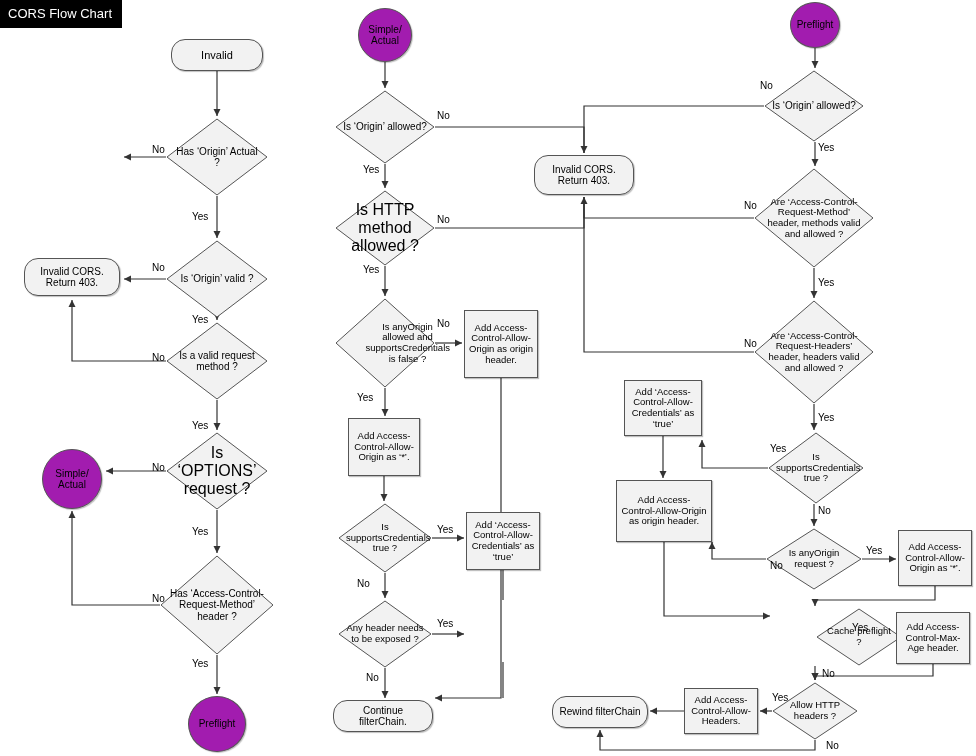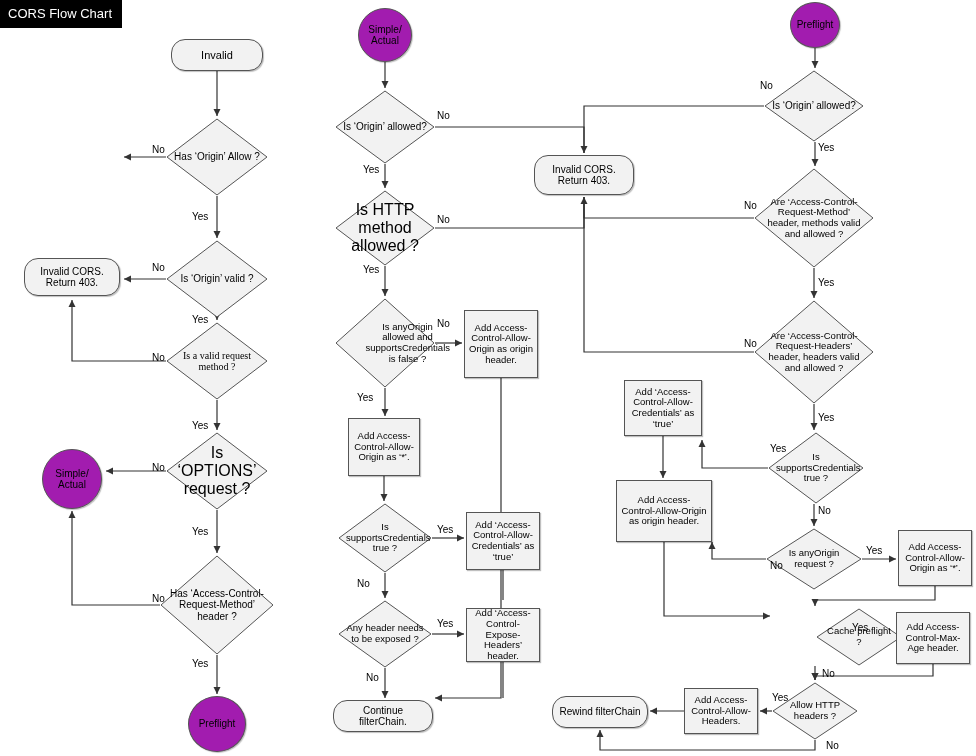--- a/index.html
+++ b/index.html
@@ -84,35 +84,35 @@
   <div class="title">CORS Flow Chart</div>
 
 <div class="node round" style="left: 171px; top: 39px; width: 92px; height: 32px; font-size: 11px; padding: 2px 4px;">
       <span>Invalid</span>
     </div>
     <div class="diamond-wrap" style="left: 166px; top: 118px; width: 102px; height: 78px;">
       <svg class="diamond-bg" viewBox="0 0 102 78">
         <polygon points="51,1 101,39 51,77 1,39" fill="#f2f2f2" stroke="#555" stroke-width="1"></polygon>
       </svg>
       <div class="diamond-txt" style="font-size: 10px;">
-        <span style="display: block; max-width: 86px;">Has ‘Origin’ Allow ?</span>
+        <span style="display: block; max-width: 86px;">Has ‘Origin’ Actual ?</span>
       </div>
     </div>
     <div class="diamond-wrap" style="left: 166px; top: 240px; width: 102px; height: 78px;">
       <svg class="diamond-bg" viewBox="0 0 102 78">
         <polygon points="51,1 101,39 51,77 1,39" fill="#f2f2f2" stroke="#555" stroke-width="1"></polygon>
       </svg>
       <div class="diamond-txt" style="font-size: 10px;">
         <span style="display: block; max-width: 86px;">Is ‘Origin’ valid ?</span>
       </div>
     </div>
     <div class="node round" style="left: 24px; top: 258px; width: 96px; height: 38px; font-size: 10px; padding: 2px 4px;">
       <span>Invalid CORS. Return 403.</span>
     </div>
-    <div class="diamond-wrap" style="left: 166px; top: 322px; width: 102px; height: 78px; font-family: Liberation Serif, serif;">
+    <div class="diamond-wrap" style="left: 166px; top: 322px; width: 102px; height: 78px;">
       <svg class="diamond-bg" viewBox="0 0 102 78">
         <polygon points="51,1 101,39 51,77 1,39" fill="#f2f2f2" stroke="#555" stroke-width="1"></polygon>
       </svg>
       <div class="diamond-txt" style="font-size: 10px;">
         <span style="display: block; max-width: 86px;">Is a valid request method ?</span>
       </div>
     </div>
     <div class="diamond-wrap" style="left: 166px; top: 432px; width: 102px; height: 78px;">
       <svg class="diamond-bg" viewBox="0 0 102 78">
         <polygon points="51,1 101,39 51,77 1,39" fill="#f2f2f2" stroke="#555" stroke-width="1"></polygon>
@@ -182,23 +182,20 @@
     <div class="node rect" style="left: 466px; top: 512px; width: 74px; height: 58px; font-size: 9.5px; padding: 2px 4px;">
       <span>Add ‘Access-Control-Allow-Credentials’ as ‘true’</span>
     </div>
     <div class="diamond-wrap" style="left: 338px; top: 600px; width: 94px; height: 68px;">
       <svg class="diamond-bg" viewBox="0 0 94 68">
         <polygon points="47,1 93,34 47,67 1,34" fill="#f2f2f2" stroke="#555" stroke-width="1"></polygon>
       </svg>
       <div class="diamond-txt" style="font-size: 9.5px;">
         <span style="display: block; max-width: 78px;">Any header needs to be exposed ?</span>
       </div>
-    </div>
-    <div class="node rect" style="left: 466px; top: 608px; width: 74px; height: 54px; font-size: 9.5px; padding: 2px 4px;">
-      <span>Add ‘Access-Control-Expose-Headers’ header.</span>
     </div>
     <div class="node round" style="left: 333px; top: 700px; width: 100px; height: 32px; font-size: 10px; padding: 2px 20px;">
       <span>Continue filterChain.</span>
     </div>
     <div class="node ellipse" style="left: 790px; top: 2px; width: 50px; height: 46px; font-size: 10px; padding: 2px 4px;">
       <span>Preflight</span>
     </div>
     <div class="diamond-wrap" style="left: 764px; top: 70px; width: 100px; height: 72px;">
       <svg class="diamond-bg" viewBox="0 0 100 72">
         <polygon points="50,1 99,36 50,71 1,36" fill="#f2f2f2" stroke="#555" stroke-width="1"></polygon>

